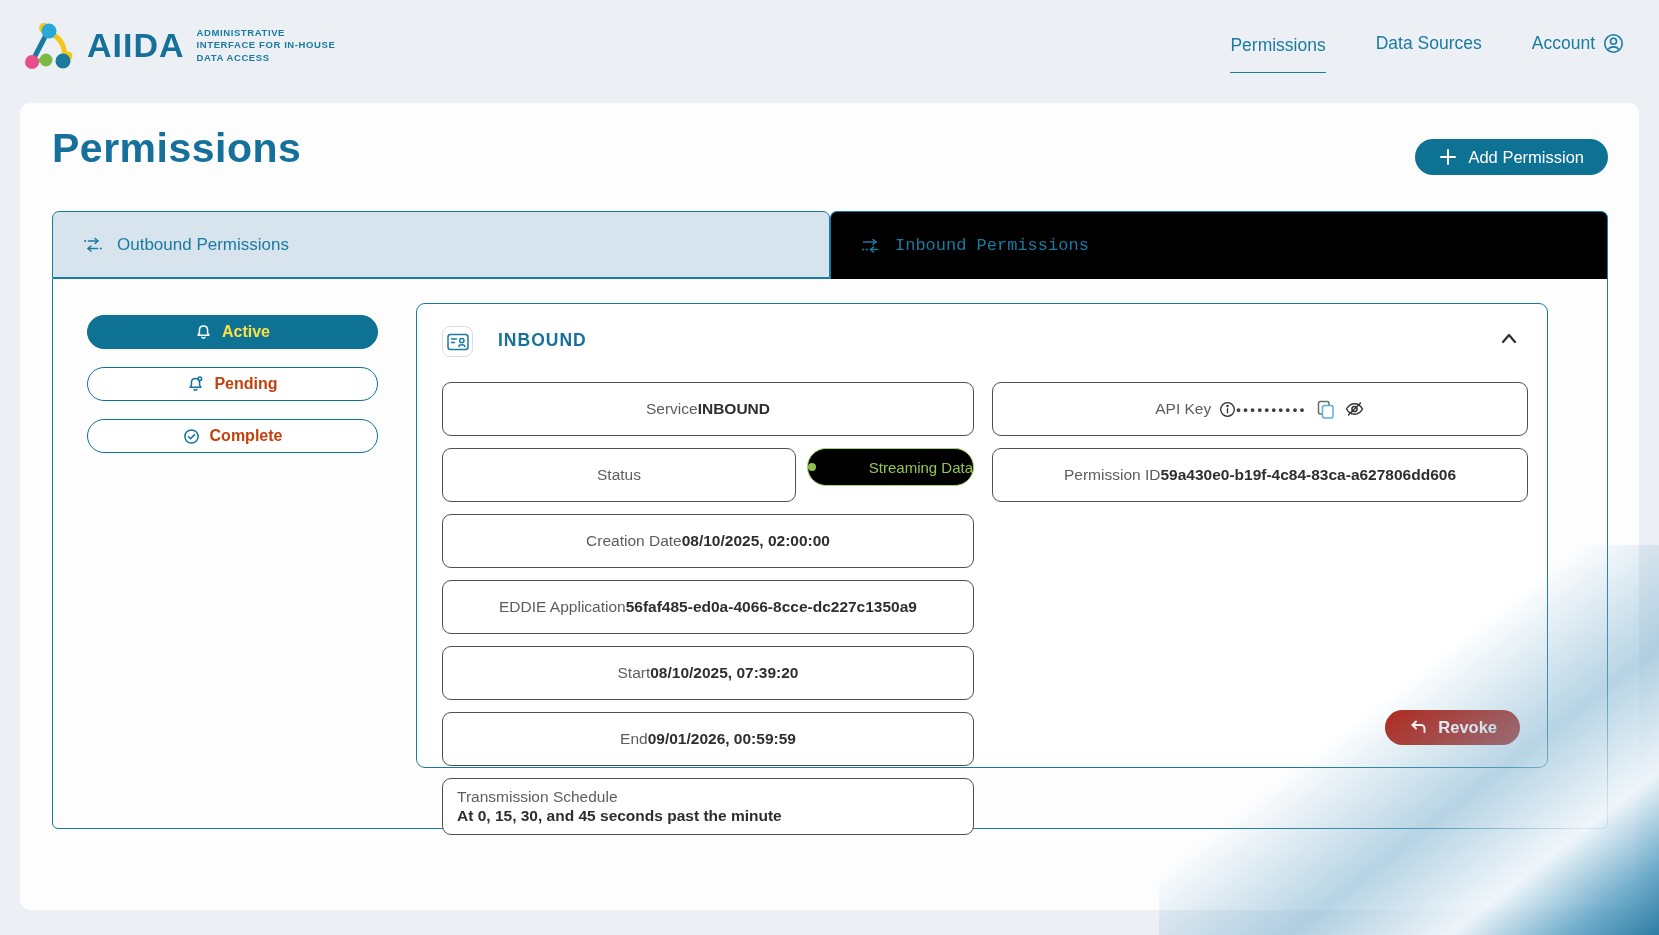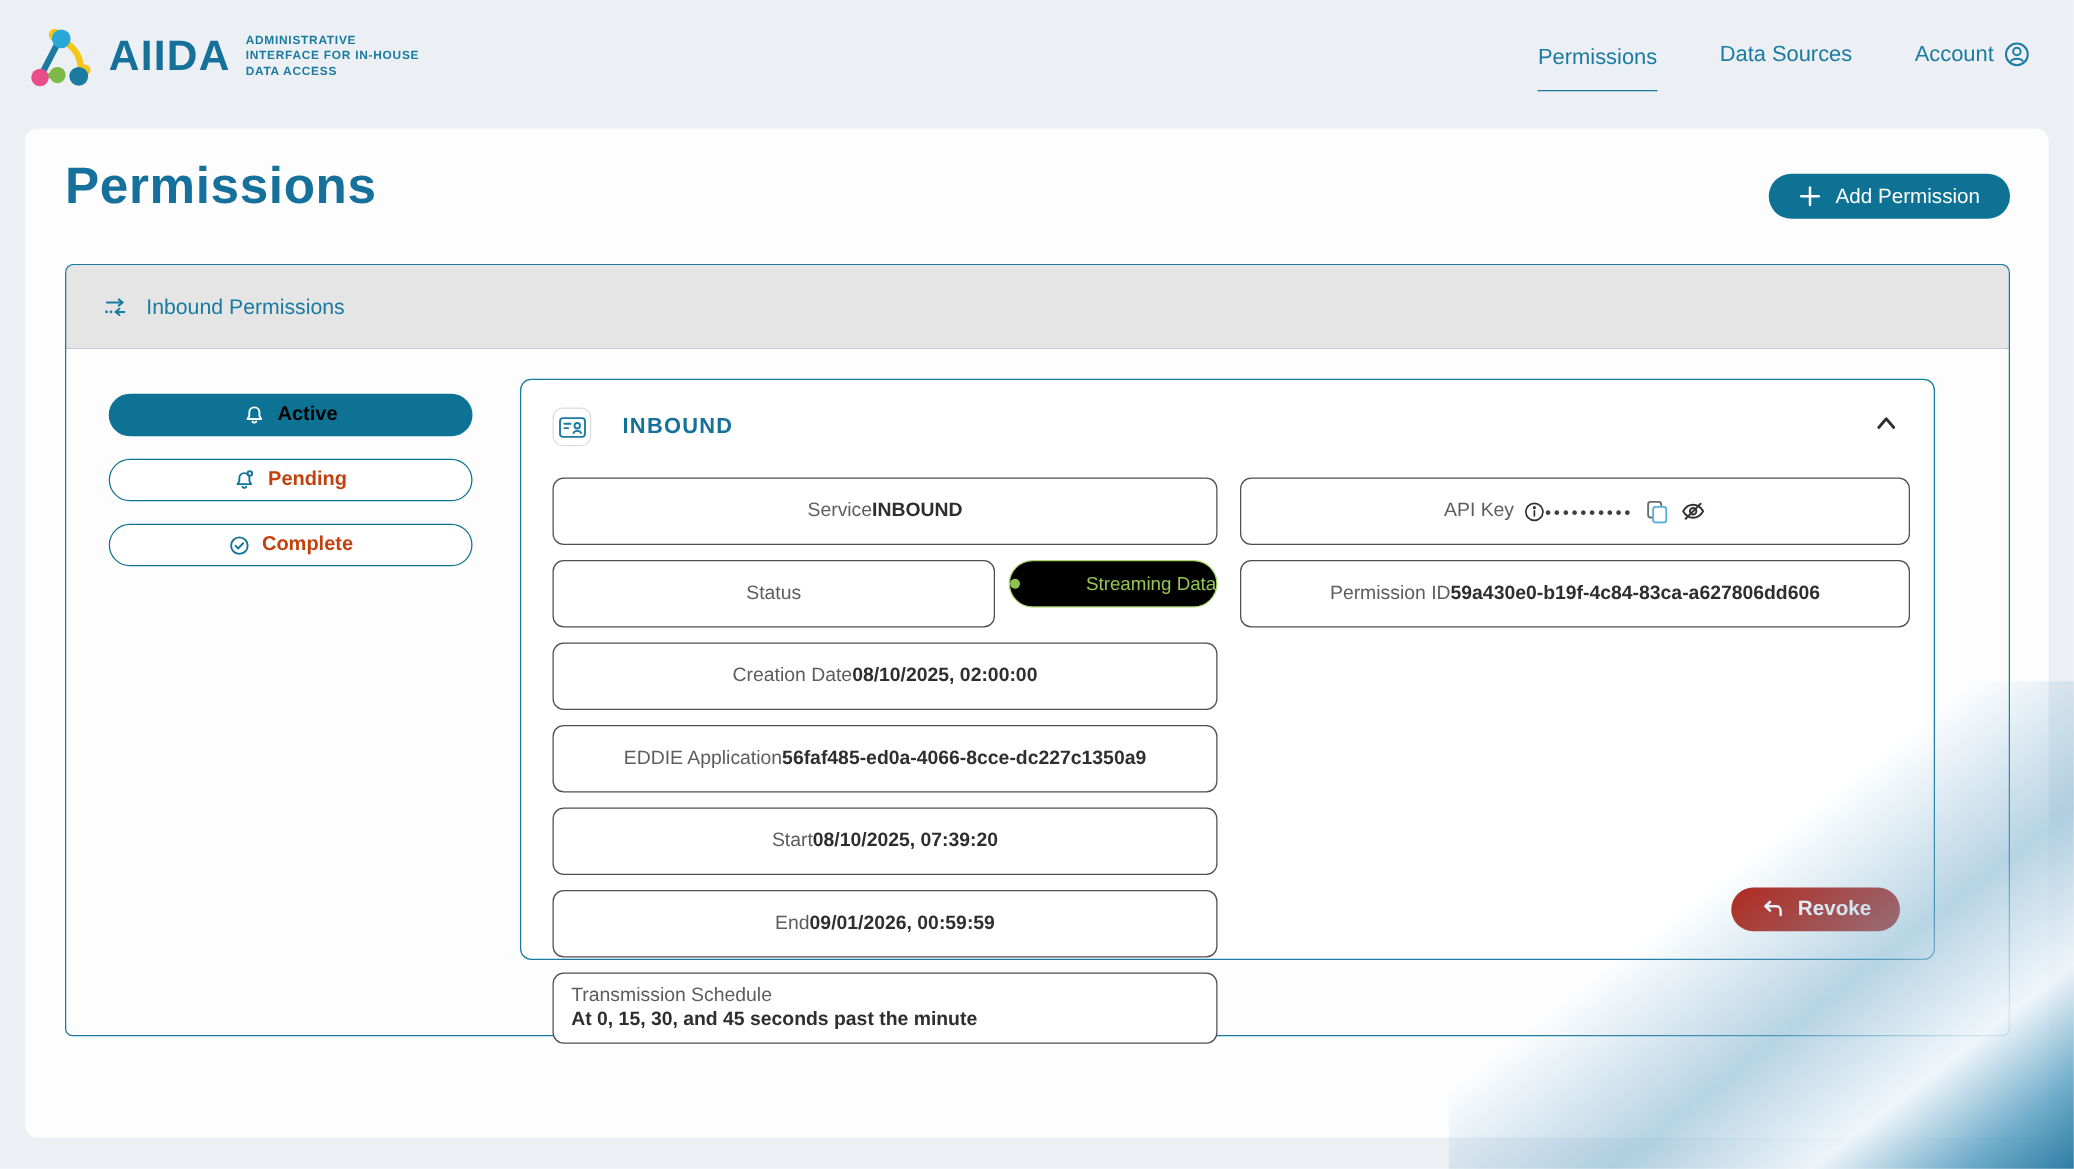--- a/index.html
+++ b/index.html
@@ -47,37 +47,37 @@
   
   .tabs-row { position:absolute; left:32px; right:31px; top:108px; height:67px; display:flex; }
   .tab {
     flex:1; display:flex; align-items:center; gap:14px; padding-left:30px;
     font-size:17px; color:#1a7aa0; cursor:pointer;
   }
   .tab.inactive {
     background:#d8e4ed; border:1px solid #1a7ba0; border-radius:7px 7px 0 0;
   }
   .tab.active {
-    background:#e5e5e5; border:1px solid #1a7ba0; border-bottom:none;
-    border-radius:7px 7px 0 0; position:relative; z-index:2; margin-bottom:-1px;
+    background:#000000; border:1px solid #1a7ba0; border-bottom:none;
+    border-radius:7px 7px 0 0; position:relative; z-index:2; margin-bottom:-1px;font-family:Liberation Mono, monospace;
   }
   .tab-panel {
     position:absolute; left:32px; right:31px; top:175px; height:551px;
     border:1px solid #1a7ba0; border-radius:0 0 6px 6px; z-index:1;
   }
 
   
   .filter-col { position:absolute; left:34px; top:36px; width:291px; }
   .filter-btn {
     width:291px; height:34px; border-radius:17px; margin-bottom:18px;
     display:flex; align-items:center; justify-content:center; gap:10px;
     font-family:inherit; font-size:16px; font-weight:bold; cursor:pointer;
     background:#fff; border:1px solid #0d7294; color:#c2410c;
   }
-  .filter-btn.selected { background:#0d7294; border-color:#0d7294; color:#000000; }
+  .filter-btn.selected { background:#0d7294; border-color:#0d7294; color:#fde047; }
 
   
   .card {
     position:absolute; left:363px; top:24px; width:1132px; height:465px;
     background:#fff; border:1px solid #1a7ba0; border-radius:9px;
   }
   .card-icon-box {
     position:absolute; left:25px; top:22px; width:31px; height:31px;
     border:1px solid #d9dde2; border-radius:8px;
     display:flex; align-items:center; justify-content:center;
@@ -189,20 +189,33 @@
     <span>
       <svg width="18" height="18" viewBox="0 0 18 18" stroke="#fff" stroke-width="2" stroke-linecap="round">
         <line x1="9" y1="2" x2="9" y2="16"></line>
           <line x1="2" y1="9" x2="16" y2="9"></line>
       </svg>
     </span>
     <span>Add Permission</span>
   </button>
 
   <div class="tabs-row">
+    <div class="tab inactive">
+      <span>
+        <svg width="20" height="16" viewBox="0 0 20 16" stroke="#1a7aa0" stroke-width="1.6" fill="none" stroke-linecap="round">
+          <circle cx="2.2" cy="4" r="1.1" fill="#1a7aa0" stroke="none"></circle>
+          <line x1="5.5" y1="4" x2="14.5" y2="4"></line>
+          <path d="M12 1.5 L15 4 L12 6.5"></path>
+          <circle cx="17.8" cy="11.5" r="1.1" fill="#1a7aa0" stroke="none"></circle>
+          <line x1="14.5" y1="11.5" x2="5.5" y2="11.5"></line>
+          <path d="M8 9 L5 11.5 L8 14"></path>
+        </svg>
+      </span>
+      <span>Outbound Permissions</span>
+    </div>
     <div class="tab active">
       <span>
         <svg width="20" height="16" viewBox="0 0 20 16" stroke="#1a7aa0" stroke-width="1.6" fill="none" stroke-linecap="round">
           <line x1="2.5" y1="4" x2="14.5" y2="4"></line>
           <path d="M12 1.5 L15 4 L12 6.5"></path>
           <circle cx="2.2" cy="11.5" r="1.1" fill="#1a7aa0" stroke="none"></circle>
           <circle cx="5.8" cy="11.5" r="1.1" fill="#1a7aa0" stroke="none"></circle>
           <line x1="16.5" y1="11.5" x2="10" y2="11.5"></line>
           <path d="M12.5 9 L9.5 11.5 L12.5 14"></path>
         </svg>

